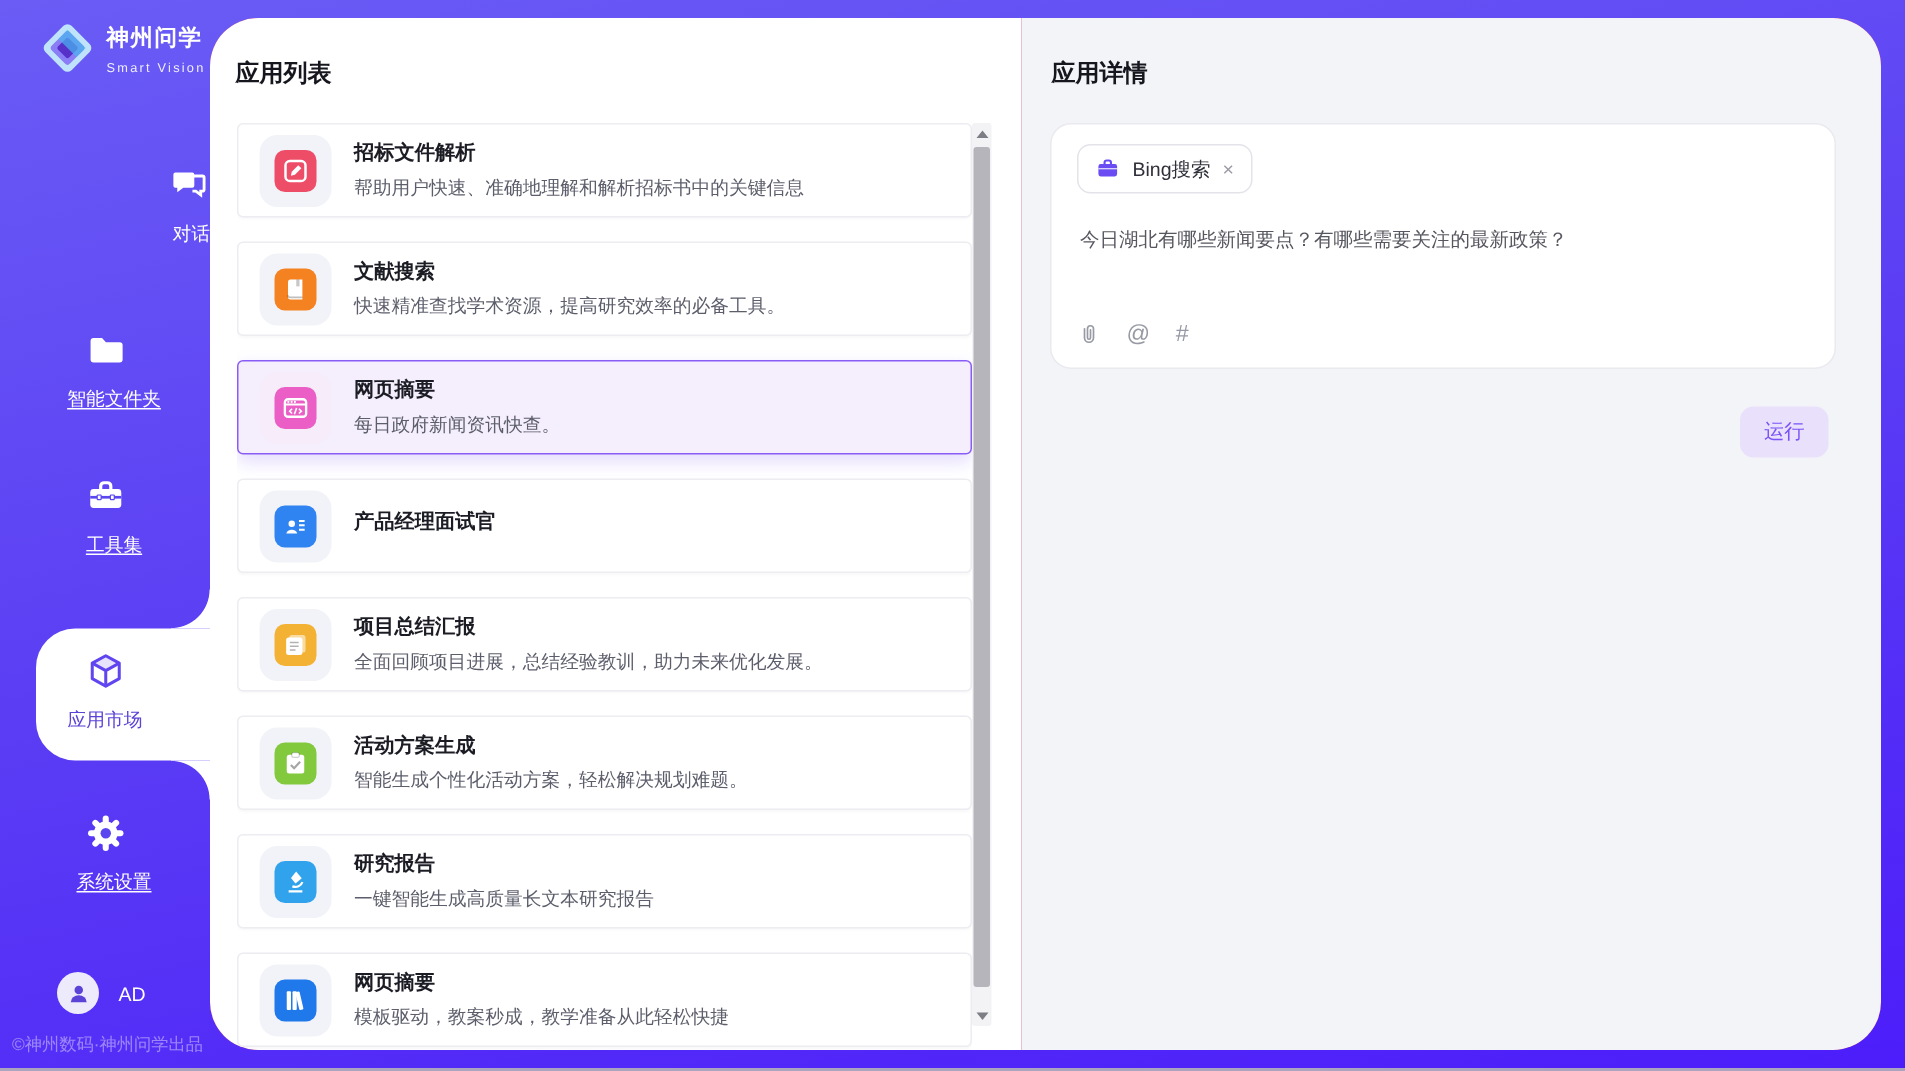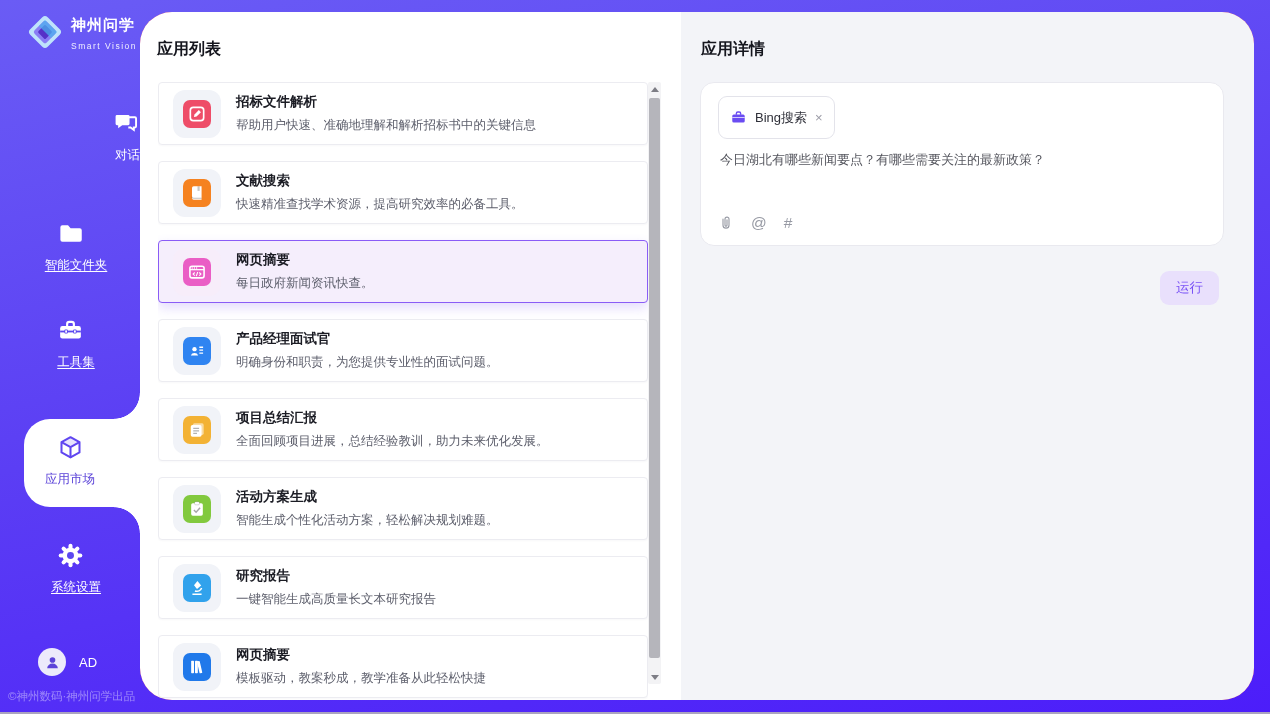--- a/index.html
+++ b/index.html
@@ -58,21 +58,21 @@
   .scrollbar { position:absolute; right:20px; top:70px; height:602px; width:13px; background:#f3f3f5; border-radius:2px; }
   .sb-arrow { position:absolute; left:0; width:13px; height:14px; display:flex; align-items:center; justify-content:center; cursor:pointer; }
   .sb-up { top:0; } .sb-down { bottom:0; }
   .tri-up { width:0; height:0; border-left:4px solid transparent; border-right:4px solid transparent; border-bottom:5px solid #7d7d85; }
   .tri-down { width:0; height:0; border-left:4px solid transparent; border-right:4px solid transparent; border-top:5px solid #7d7d85; }
   .sb-thumb { position:absolute; left:1px; top:16px; width:11px; height:560px; background:#b5b5bb; border-radius:2px; cursor:grab; }
 
   
   .compose-card { position:absolute; left:19px; top:70px; width:524px; height:164px; background:#fff;
     border:1px solid #e9e9ef; border-radius:14px; }
-  .tool-tag { position:absolute; left:17px; top:13px; height:43px; border:1px solid #e3e3ea; border-radius:9px;
+  .tool-tag { position:absolute; left:17px; top:13px; height:33px; border:1px solid #e3e3ea; border-radius:9px;
     background:#fff; display:inline-flex; align-items:center; gap:8px; padding:0 11px; cursor:default; }
   .tag-label { font-size:13px; color:#2e2f38; }
   .tag-close { font-size:13px; color:#9b9ba6; cursor:pointer; line-height:1; }
   .prompt { position:absolute; left:19px; top:68px; right:16px; font-size:13px; color:#56575f; cursor:text; }
   .composer-icons { position:absolute; left:17px; bottom:13px; display:flex; gap:17px; align-items:center; }
   .cicon { color:#979aa4; font-size:15.5px; cursor:pointer; display:flex; align-items:center; }
   .run-btn { position:absolute; right:35px; top:259px; background:#e9e0fc; color:#7a52f6;
     font-size:13.5px; padding:8px 16px; border-radius:9px; border:none; cursor:pointer;
     font-family:inherit; }
 </style>
@@ -236,21 +236,20 @@
           <span class="tile" style="background-color: rgb(47, 132, 241);">
             <svg width="20" height="20" viewBox="0 0 24 24">
               <circle cx="9" cy="9.8" r="2.6" fill="#fff"></circle>
               <path d="M4.6 17.5 a4.6 4.2 0 0 1 8.8 0 z" fill="#fff"></path>
               <path d="M14.8 7.5 h4.5 M14.8 11 h4.5 M14.8 14.5 h4.5" stroke="#fff" stroke-width="1.6"></path>
             </svg>
           </span>
         </span>
         <span class="card-text">
           <div class="card-title">产品经理面试官</div>
-          <div class="card-desc">明确身份和职责，为您提供专业性的面试问题。</div>
         </span>
       </div>
 
       <div class="card">
         <span class="tile-wrap">
           <span class="tile" style="background-color: rgb(243, 178, 52);">
             <svg width="20" height="20" viewBox="0 0 24 24">
               <rect x="7" y="4" width="13" height="14" rx="2" fill="rgba(255,255,255,.55)"></rect>
               <rect x="4.5" y="6" width="13" height="14" rx="2" fill="#fff"></rect>
               <path d="M7.5 10 h7 M7.5 13 h7 M7.5 16 h4.5" stroke="rgba(0,0,0,.3)" stroke-width="1.3"></path>

